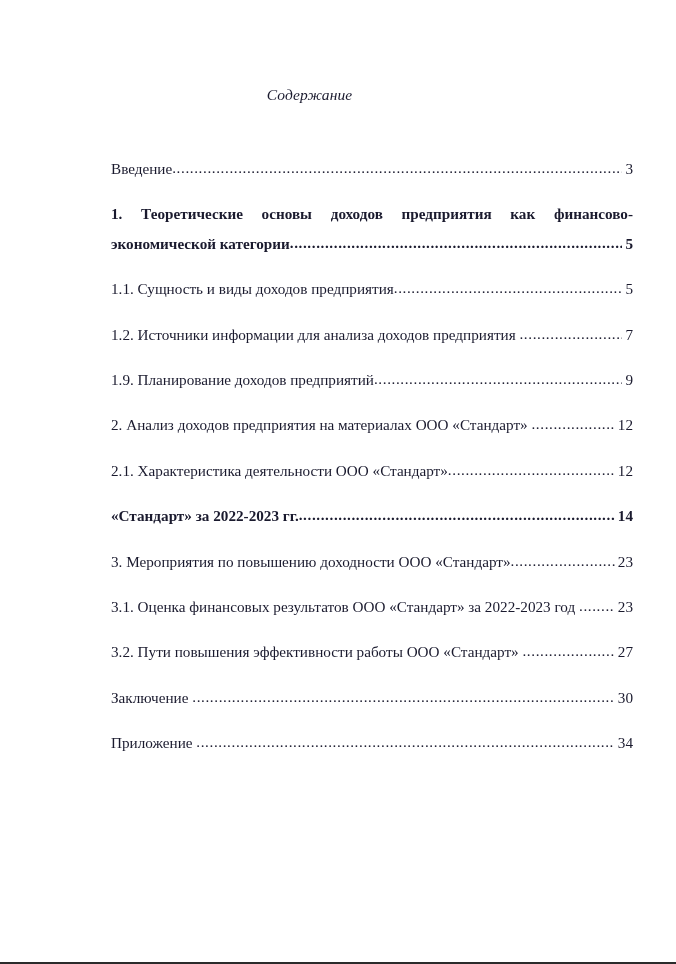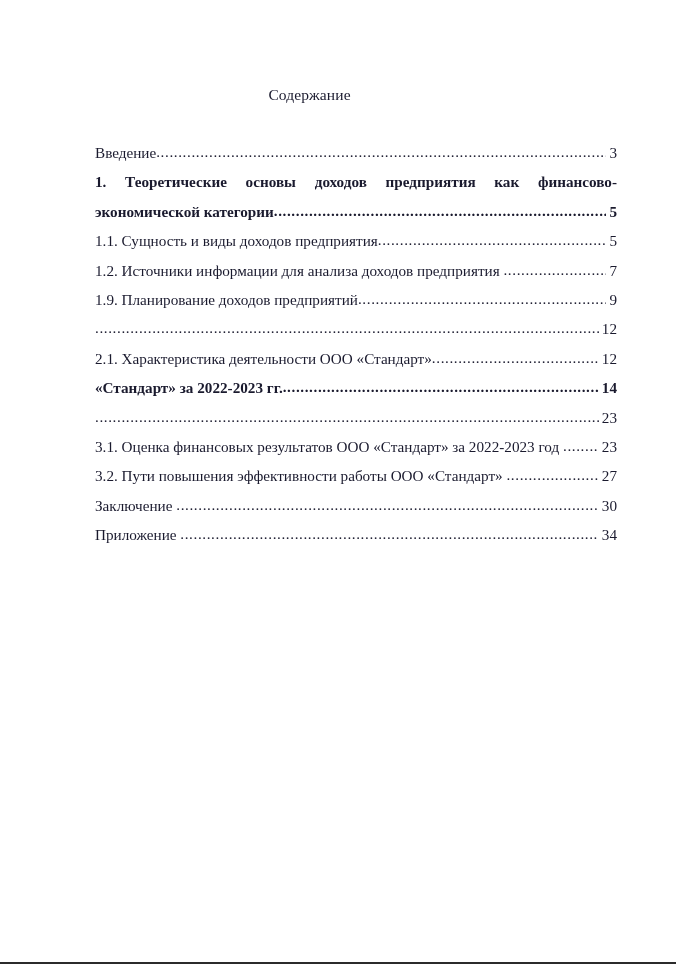--- a/index.html
+++ b/index.html
@@ -21,33 +21,34 @@
 
   .doc-title {
     position: absolute;
     top: 85px;
     left: 0;
     width: 619px;
     text-align: center;
     font-size: 15.5px;
     line-height: 20px;
     letter-spacing: 0.1px;
+    font-style: italic;
   }
 
   .toc {
     position: absolute;
     top: 138px;
     left: 95px;
     width: 522px;
   }
 
   .toc-entry {
     font-size: 15.2px;
     line-height: 29.4px;
-    margin: 0;
+    margin: 16px;
     position: relative;
     width: 522px;
   }
 
   
   .entry-flow {
     display: flex;
     align-items: baseline;
     width: 100%;
   }
@@ -132,20 +133,21 @@
       </div>
       <div class="toc-entry">
         <div class="entry-flow">
           <span class="entry-label">1.9. Планирование доходов предприятий</span>
           <span class="leader"></span>
           <span class="entry-page">9</span>
         </div>
       </div>
       <div class="toc-entry">
         <div class="entry-flow">
+          <span class="entry-label">2. Анализ доходов предприятия на материалах ООО «Стандарт» </span>
           <span class="leader"></span>
           <span class="entry-page">12</span>
         </div>
       </div>
       <div class="toc-entry">
         <div class="entry-flow">
           <span class="entry-label">2.1. Характеристика деятельности ООО «Стандарт»</span>
           <span class="leader"></span>
           <span class="entry-page">12</span>
         </div>
@@ -154,20 +156,21 @@
         <div class="entry-just">
           <div class="entry-flow">
             <span class="entry-label">«Стандарт» за 2022-2023 гг.</span>
             <span class="leader"></span>
             <span class="entry-page">14</span>
           </div>
         </div>
       </div>
       <div class="toc-entry">
         <div class="entry-flow">
+          <span class="entry-label">3. Мероприятия по повышению доходности ООО «Стандарт»</span>
           <span class="leader"></span>
           <span class="entry-page">23</span>
         </div>
       </div>
       <div class="toc-entry">
         <div class="entry-flow">
           <span class="entry-label">3.1. Оценка финансовых результатов ООО «Стандарт» за 2022-2023 год </span>
           <span class="leader"></span>
           <span class="entry-page">23</span>
         </div>

